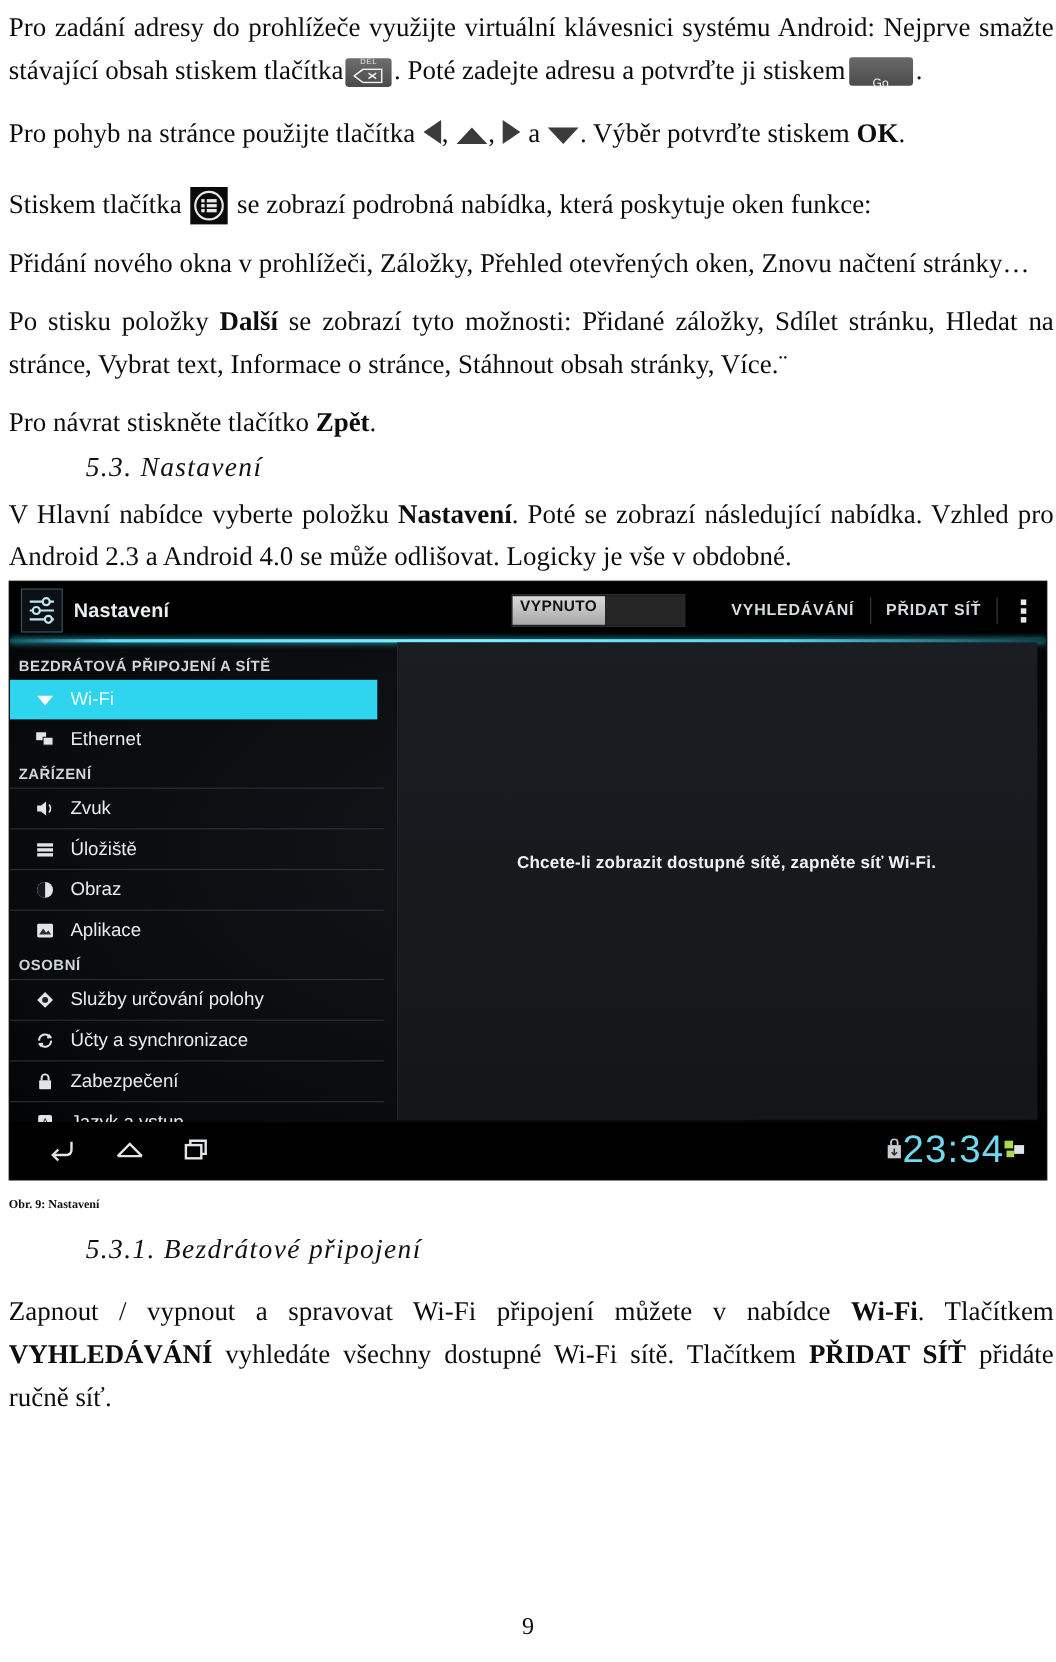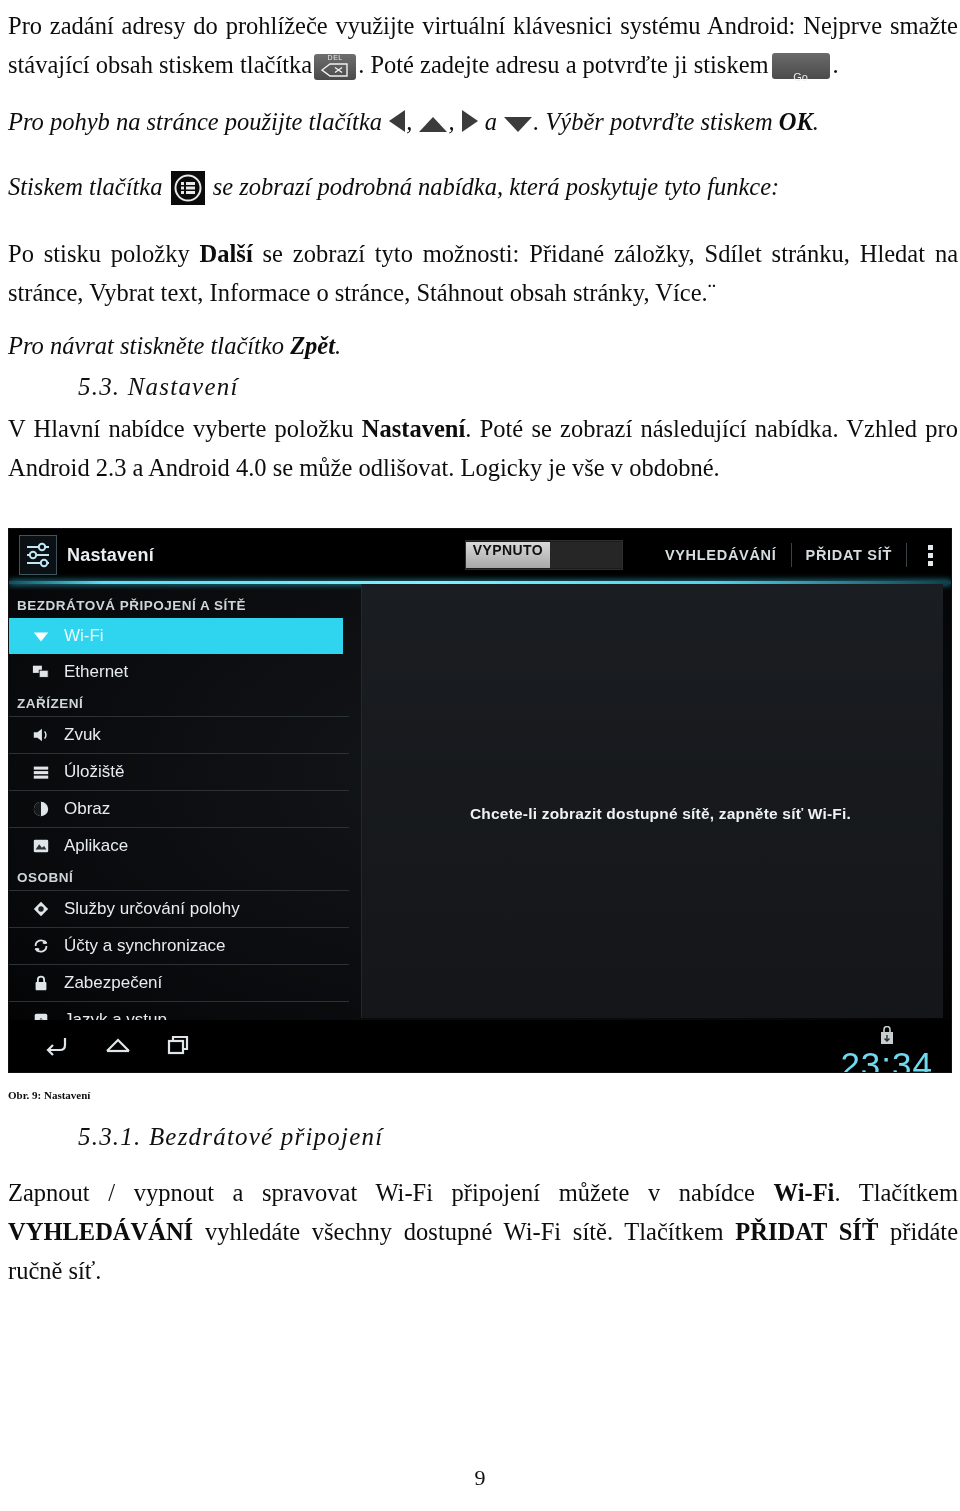--- a/index.html
+++ b/index.html
@@ -27,21 +27,21 @@
     top: 6px;
     width: 950px;
   }
   p.para {
     margin: 0 0 0 0;
     font-size: 24.5px;
     line-height: 39px;
     text-align: justify;
     text-justify: inter-word;
   }
-  p.para.nojust { text-align: left; font-style: italic; }
+  p.para.nojust { text-align: left; }
   .spacer-8 { height: 8px; }
   .spacer-14 { height: 14px; }
   .spacer-18 { height: 18px; }
   .spacer-22 { height: 22px; }
   .spacer-26 { height: 26px; }
   b, .bold { font-weight: bold; }
 
   
   .key-del {
     display: inline-block;
@@ -298,21 +298,20 @@
   }
   .center-msg {
     position: absolute;
     left: 16px; right: 0;
     top: 192px;
     text-align: center;
     color: #eef2f4;
     font-size: 15.5px;
     font-weight: bold;
     letter-spacing: 0.2px;
-    margin-top: 29px;
   }
   .nav-bar {
     position: absolute;
     left: 0; right: 0; bottom: 0;
     height: 52px;
     background: #000;
   }
   .nav-icons {
     position: absolute;
     left: 32px; top: 10px;
@@ -320,21 +319,20 @@
     align-items: center;
     gap: 32px;
   }
   .nav-ico { width: 30px; height: 30px; }
   .status-right {
     position: absolute;
     right: 18px; top: 6px;
     display: flex;
     align-items: center;
     gap: 0;
-    flex-direction: column;
   }
   .clock {
     color: #6fd9ef;
     font-size: 35px;
     font-family: "Liberation Sans", sans-serif;
     letter-spacing: 1px;
     line-height: 38px;
   }
   .lockico { width: 14px; height: 20px; }
   .netico { width: 20px; height: 18px; }
@@ -367,24 +365,25 @@
     <div class="spacer-26"></div>
 
     <p class="para nojust"><span>Stiskem tlačítka</span>&nbsp;<span class="menu-key"><svg viewBox="0 0 34 34" width="34" height="34">
             <circle cx="17" cy="17" r="12.5" fill="none" stroke="#e8e8e8" stroke-width="2"></circle>
             <rect x="10" y="11" width="3" height="3" fill="#e8e8e8"></rect>
             <rect x="10" y="15.5" width="3" height="3" fill="#e8e8e8"></rect>
             <rect x="10" y="20" width="3" height="3" fill="#e8e8e8"></rect>
             <rect x="15" y="11" width="9" height="3" fill="#e8e8e8"></rect>
             <rect x="15" y="15.5" width="9" height="3" fill="#e8e8e8"></rect>
             <rect x="15" y="20" width="9" height="3" fill="#e8e8e8"></rect>
-          </svg></span>&nbsp;<span>se zobrazí podrobná nabídka, která poskytuje tyto funkce:</span></p>
+          </svg></span>&nbsp;<span>se zobrazí podrobná nabídka, která poskytuje oken funkce:</span></p>
 
     <div class="spacer-14"></div>
 
+    <p class="para nojust">Přidání nového okna v prohlížeči, Záložky, Přehled otevřených oken, Znovu načtení stránky…</p>
 
     <div class="spacer-14"></div>
 
     <p class="para"><span>Po stisku položky</span> <b>Další</b> <span>se zobrazí tyto možnosti: Přidané záložky, Sdílet stránku, Hledat na stránce, Vybrat text, Informace o stránce, Stáhnout obsah stránky, Více.¨</span></p>
 
     <div class="spacer-14"></div>
 
     <p class="para nojust"><span>Pro návrat stiskněte tlačítko</span> <b>Zpět</b><span>.</span></p>
 
     <div class="spacer-8"></div>

